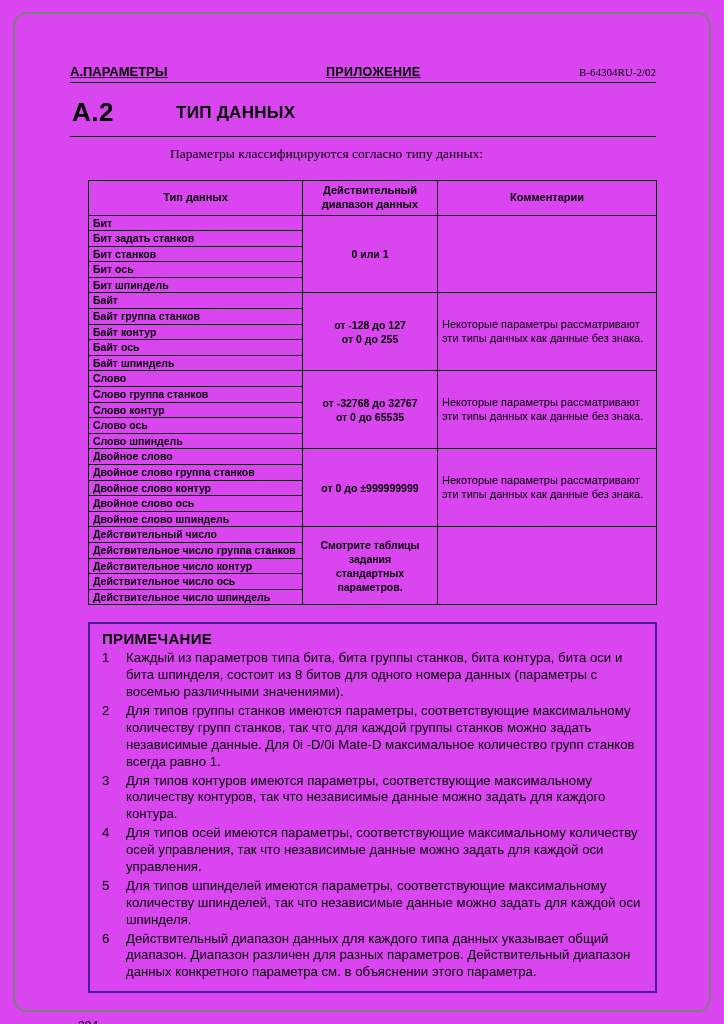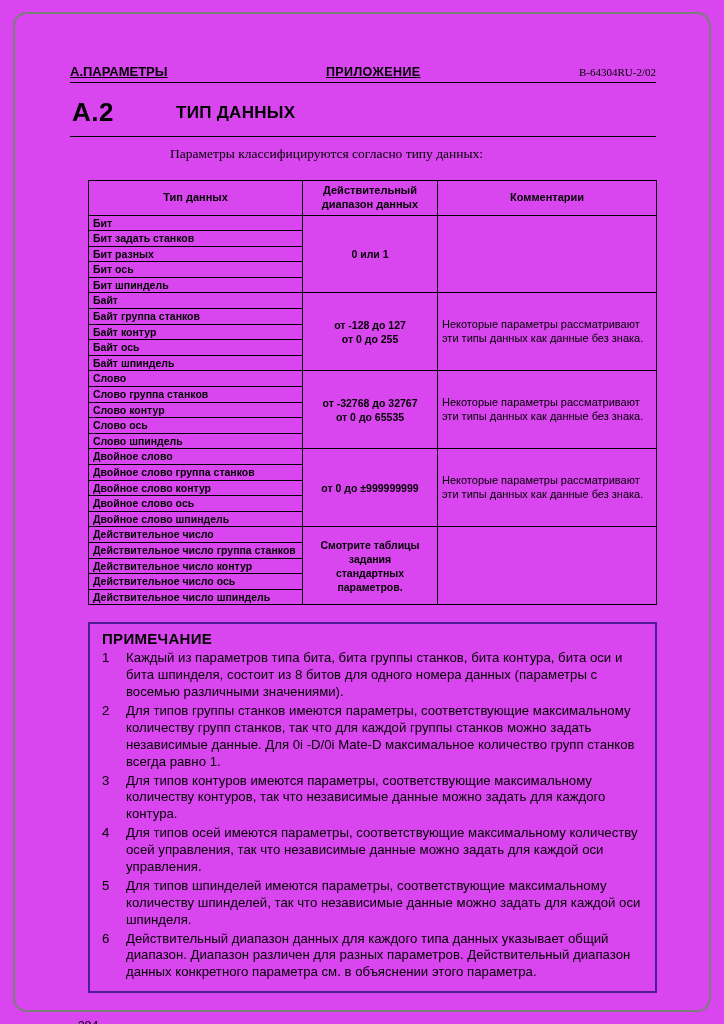--- a/index.html
+++ b/index.html
@@ -151,21 +151,21 @@
       <tbody>
           <tr>
             <td class="type-cell">Бит</td>
             <td class="range-cell" rowspan="5">0 или 1</td>
             <td class="comment-cell" rowspan="5"></td>
           </tr>
           <tr>
             <td class="type-cell">Бит задать станков</td>
           </tr>
           <tr>
-            <td class="type-cell">Бит разных</td>
+            <td class="type-cell">Бит станков</td>
           </tr>
           <tr>
             <td class="type-cell">Бит ось</td>
           </tr>
           <tr>
             <td class="type-cell">Бит шпиндель</td>
           </tr>
           <tr>
             <td class="type-cell">Байт</td>
             <td class="range-cell" rowspan="5">от -128 до 127<br>от 0 до 255</td>
@@ -211,21 +211,21 @@
           <tr>
             <td class="type-cell">Двойное слово контур</td>
           </tr>
           <tr>
             <td class="type-cell">Двойное слово ось</td>
           </tr>
           <tr>
             <td class="type-cell">Двойное слово шпиндель</td>
           </tr>
           <tr>
-            <td class="type-cell">Действительное число</td>
+            <td class="type-cell">Действительный число</td>
             <td class="range-cell" rowspan="5">Смотрите таблицы задания<br>стандартных параметров.</td>
             <td class="comment-cell" rowspan="5"></td>
           </tr>
           <tr>
             <td class="type-cell">Действительное число группа станков</td>
           </tr>
           <tr>
             <td class="type-cell">Действительное число контур</td>
           </tr>
           <tr>

